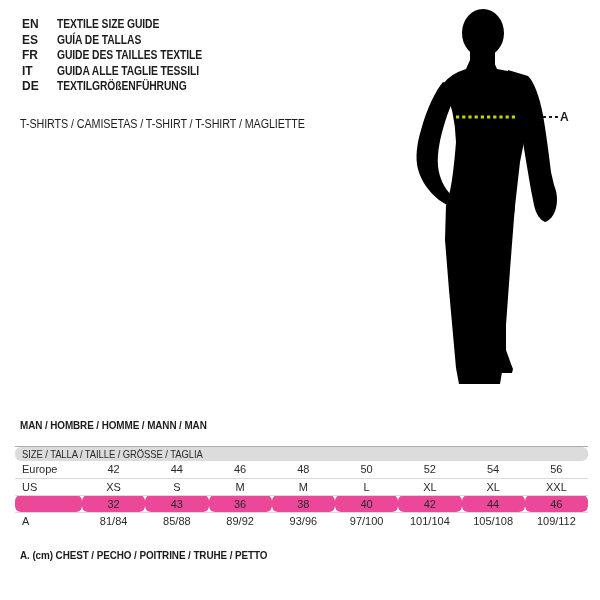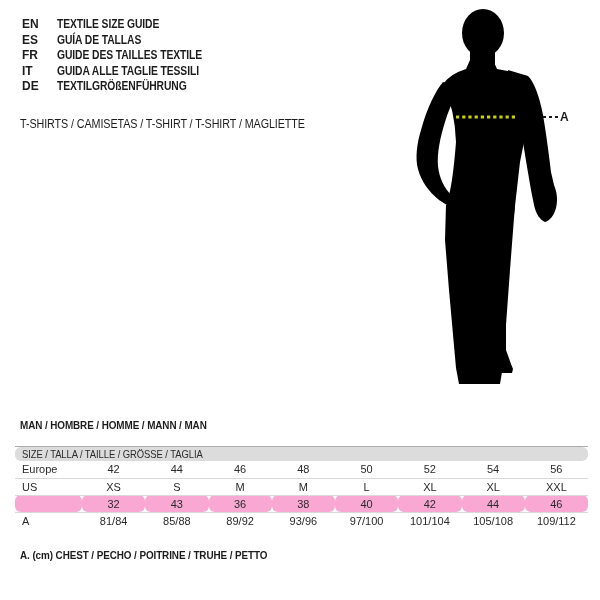--- a/index.html
+++ b/index.html
@@ -23,21 +23,21 @@
 
   
   .section-title{position:absolute;left:20px;top:419px;font-size:11.5px;font-weight:700;text-align:right;}
 
   
   .size-table{position:absolute;left:15px;top:446px;width:573px;border-collapse:collapse;table-layout:fixed;font-size:11px;color:#2a2a2a;}
   .size-table td{padding:0;vertical-align:middle;overflow:hidden;border-radius:6px;}
   .size-table tr.hdr td{background:#dcdcdc;border-top:1px solid #adadad;height:14px;padding-left:7px;}
   .size-table tr.r{height:17px;border-bottom:1px solid #d9d9d9;}
   .size-table tr.last{border-bottom:none;}
-  .size-table tr.alt{background:#f9a8d4;}
+  .size-table tr.alt{background:#ec4899;}
   .size-table td.lbl{text-align:left;padding-left:7px;}
   .size-table td.val{text-align:center;}
 
   
   .footnote{position:absolute;left:20px;top:549px;font-size:11.5px;font-weight:700;}
 </style>
 </head>
 <body>
 
 <div class="canvas">

